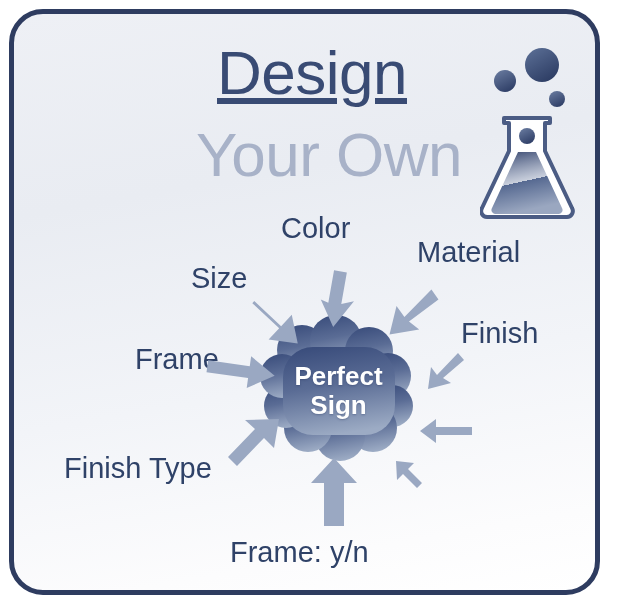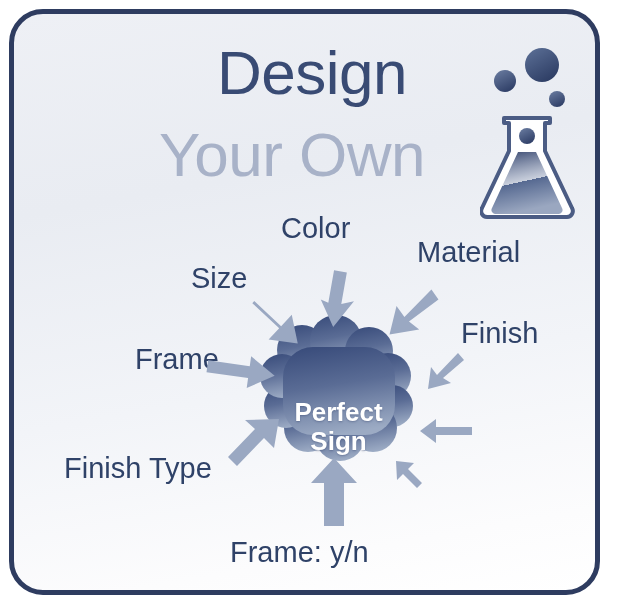--- a/index.html
+++ b/index.html
@@ -41,28 +41,29 @@
     position: absolute;
     left: 128px;
     top: 14px;
     width: 340px;
     text-align: center;
     font-size: 62px;
     font-weight: 400;
     letter-spacing: -0.5px;
     color: #394b74;
     line-height: 1;
+    text-decoration: underline;
   }
 
   #title-your-own {
     position: absolute;
     left: 108px;
     top: 96px;
     width: 340px;
-    text-align: center;
+    text-align: right;
     font-size: 62px;
     font-weight: 400;
     letter-spacing: -0.5px;
     color: #a8b2c8;
     line-height: 1;
   }
 
   #flask-icon {
     position: absolute;
     left: 466px;
@@ -103,21 +104,21 @@
 
   #cloud-text {
     position: absolute;
     left: 0;
     top: 0;
     width: 155px;
     height: 130px;
     display: flex;
     flex-direction: column;
     align-items: center;
-    justify-content: flex-end;
+    justify-content: center;
     color: #ffffff;
     font-size: 26px;
     font-weight: bold;
     line-height: 1.12;
     text-shadow: 0 1px 2px rgba(40,55,95,0.35);
     pointer-events: none;
   }
 
   .arrow-svg {
     position: absolute;

